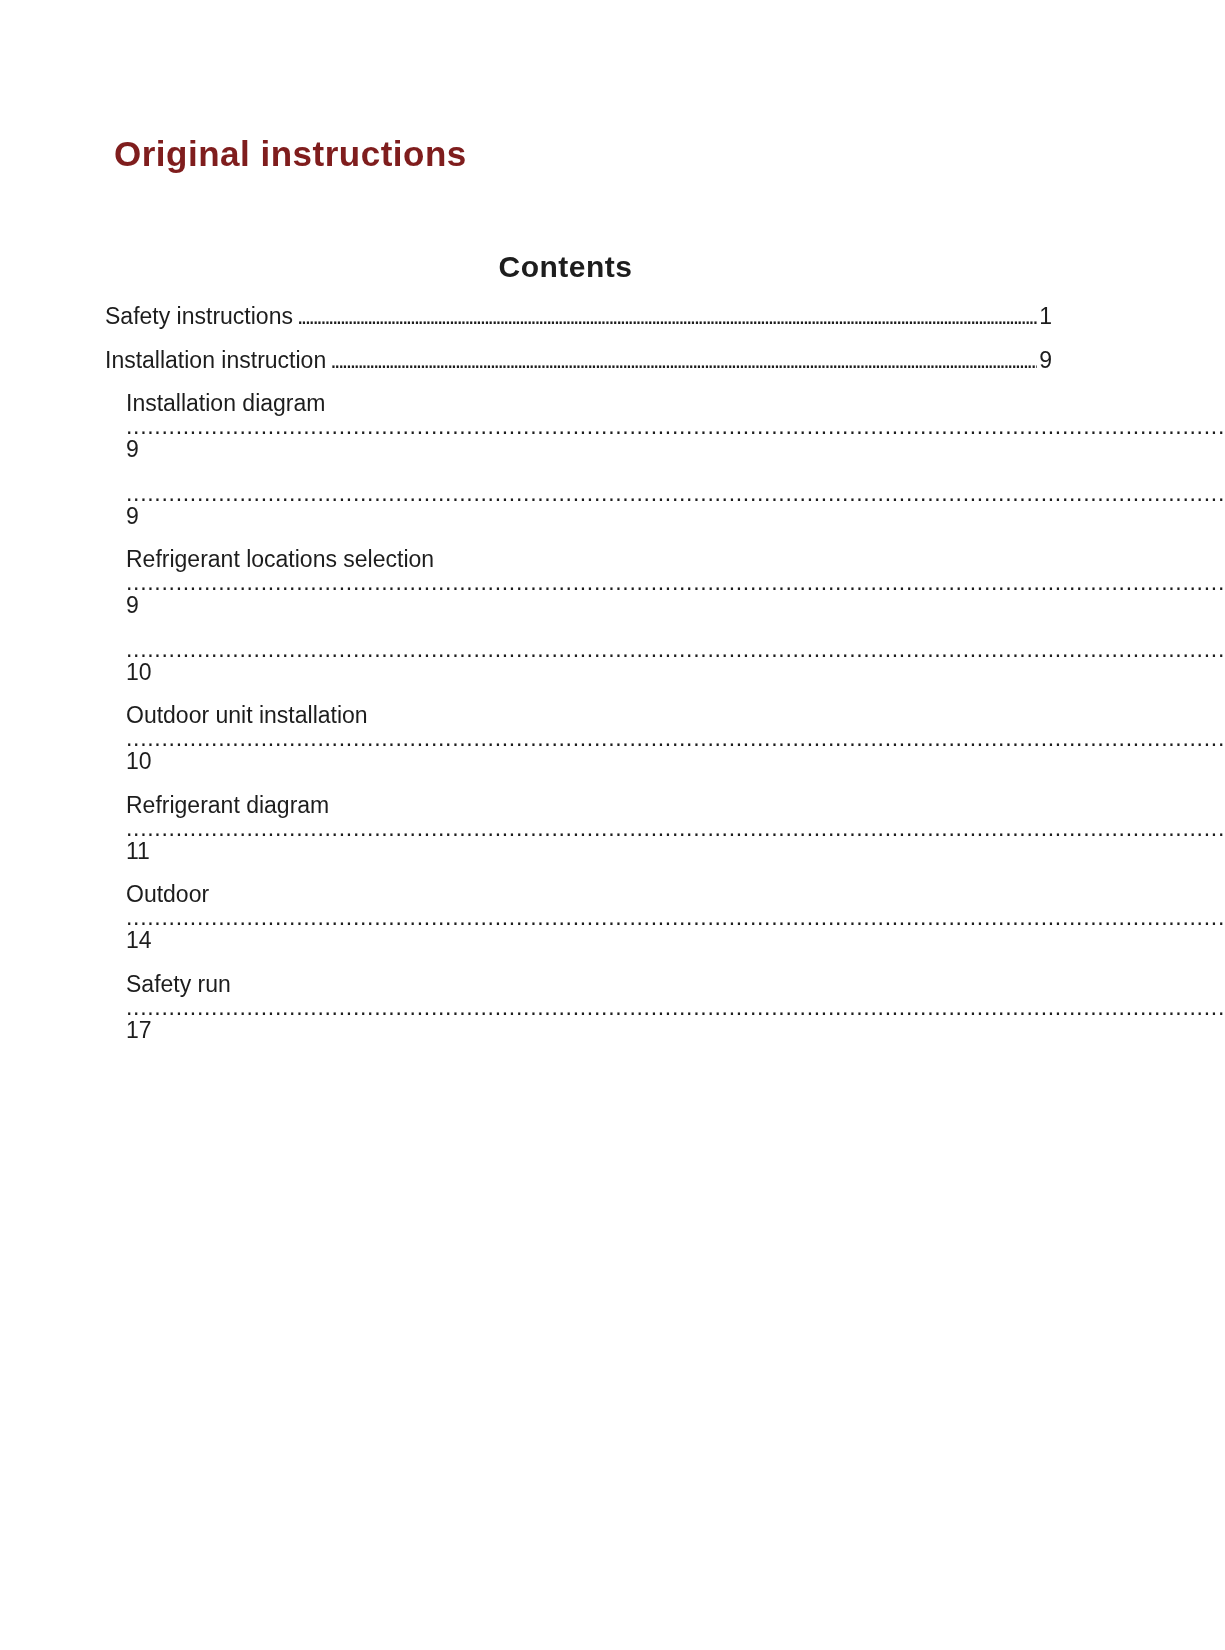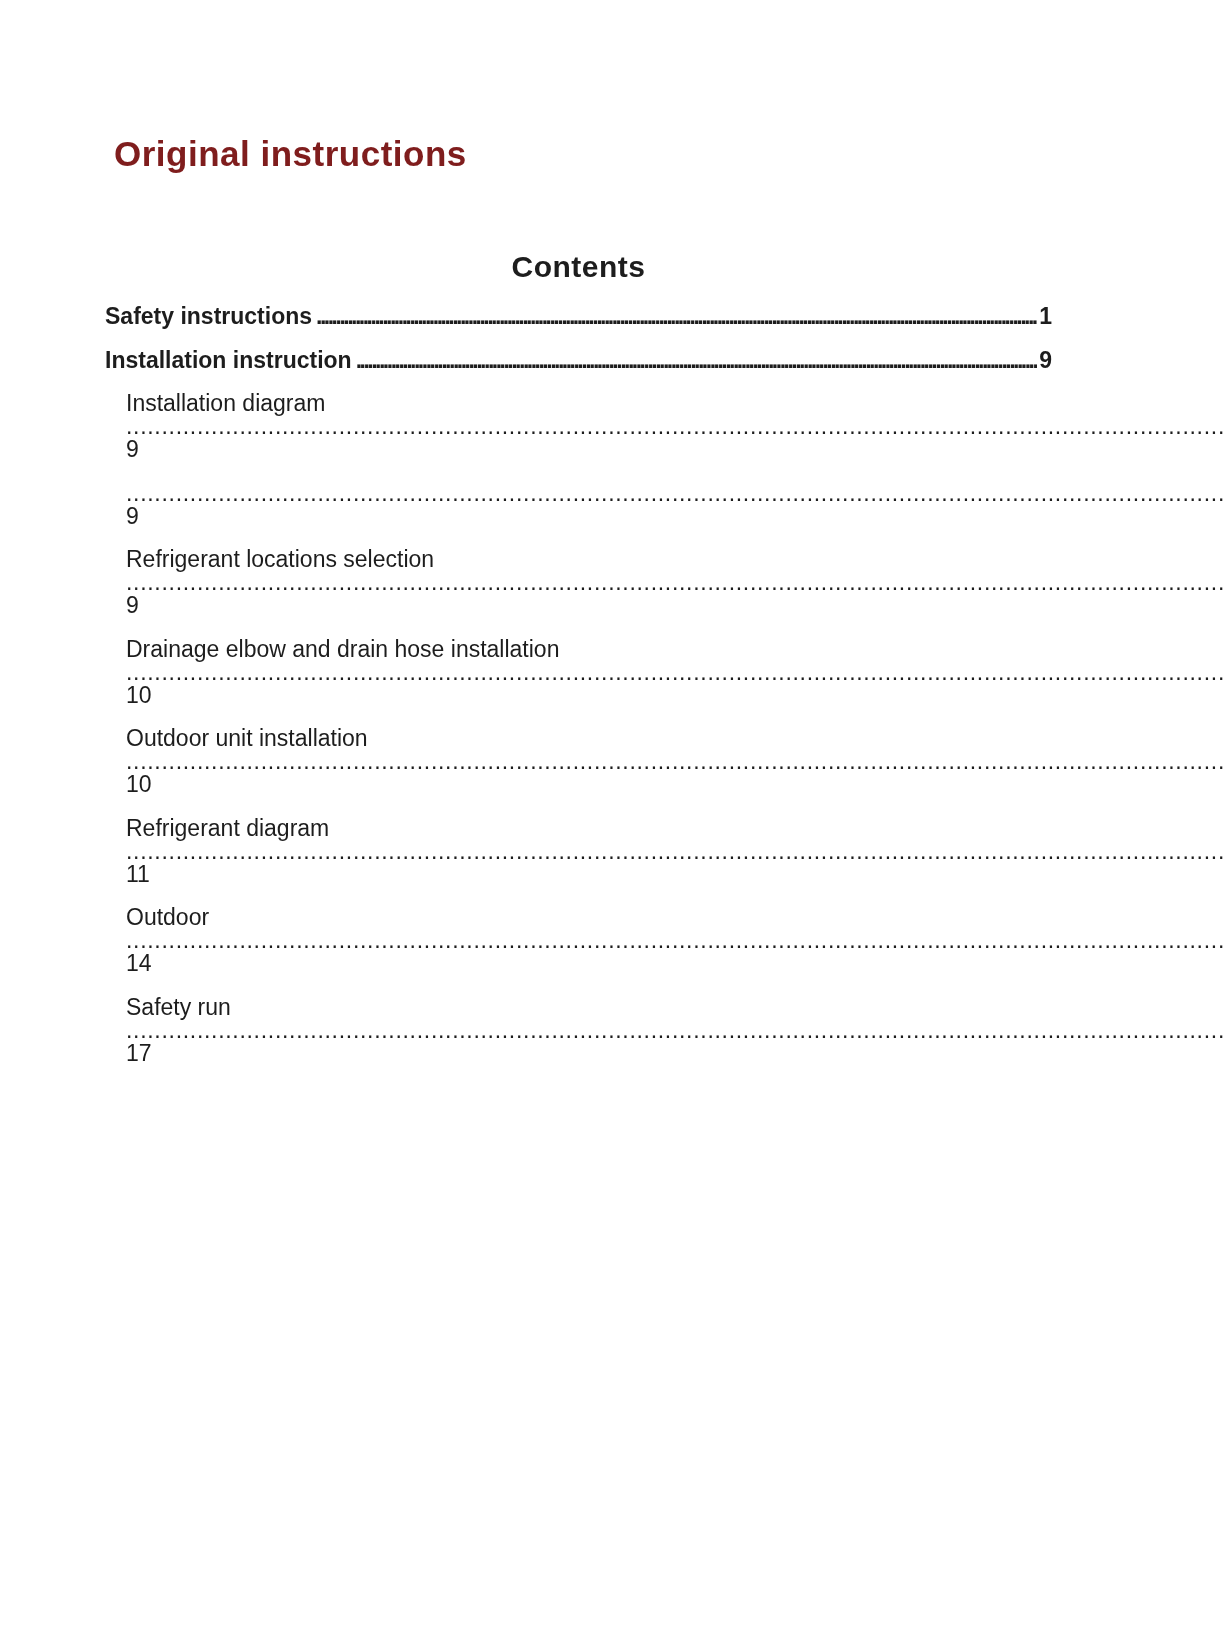--- a/index.html
+++ b/index.html
@@ -21,21 +21,21 @@
     top: 128px;
     margin: 8px;
     font-size: 35px;
     font-weight: 700;
     line-height: 1;
     letter-spacing: 0.5px;
     color: #7f1d1d;
   }
   .contents-heading {
     position: absolute;
-    left: 105px;
+    left: 92px;
     top: 252px;
     width: 947px;
     margin: 0;
     text-align: center;
     font-size: 30px;
     font-weight: 700;
     line-height: 1;
     letter-spacing: 0.5px;
     color: #1d1d1d;
   }
@@ -47,21 +47,21 @@
   }
   .toc-row {
     display: flex;
     align-items: baseline;
     font-size: 23px;
     line-height: 23px;
     margin-bottom: 20.5px;
     font-weight: 400;
   }
   .toc-row.bold {
-    font-weight: 700;
+    font-weight: 400;
   }
   .toc-row.indent {
     padding-left: 17px;
     flex-direction: column;
   }
   .toc-label {
     flex: 0 0 auto;
     white-space: nowrap;
   }
   .toc-dots {
@@ -112,21 +112,20 @@
     <span class="toc-page">9</span>
   </div>
 
   <div class="toc-row indent">
     <span class="toc-label">Refrigerant locations selection</span>
     <span class="toc-dots" aria-hidden="true">............................................................................................................................................................................................................................................................................................................</span>
     <span class="toc-page">9</span>
   </div>
 
   <div class="toc-row indent">
-    <span class="toc-label">Drainage elbow and drain hose installation</span>
     <span class="toc-dots" aria-hidden="true">............................................................................................................................................................................................................................................................................................................</span>
     <span class="toc-page">10</span>
   </div>
 
   <div class="toc-row indent">
     <span class="toc-label">Outdoor unit installation</span>
     <span class="toc-dots" aria-hidden="true">............................................................................................................................................................................................................................................................................................................</span>
     <span class="toc-page">10</span>
   </div>
 

